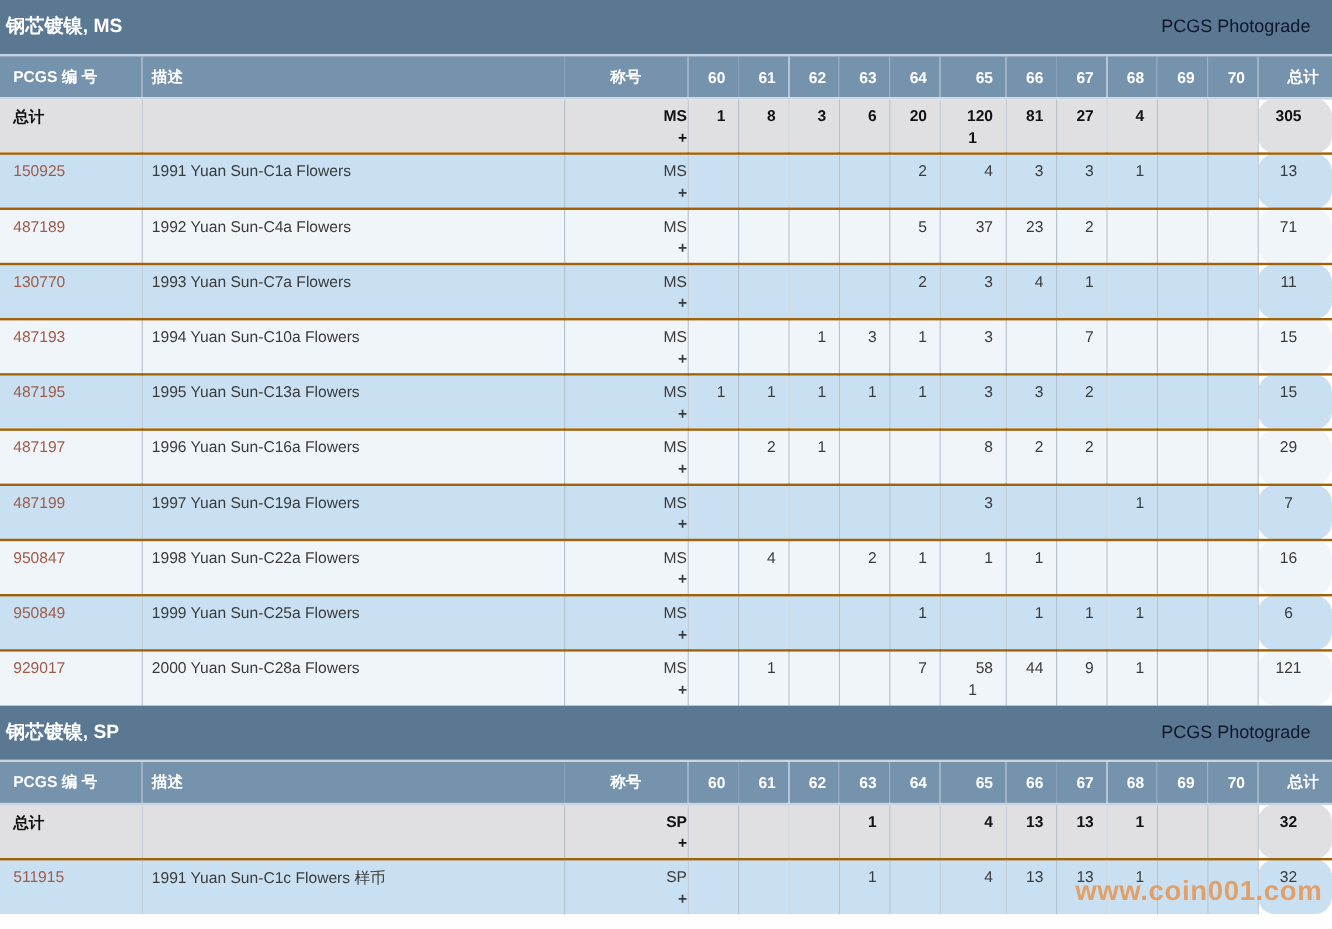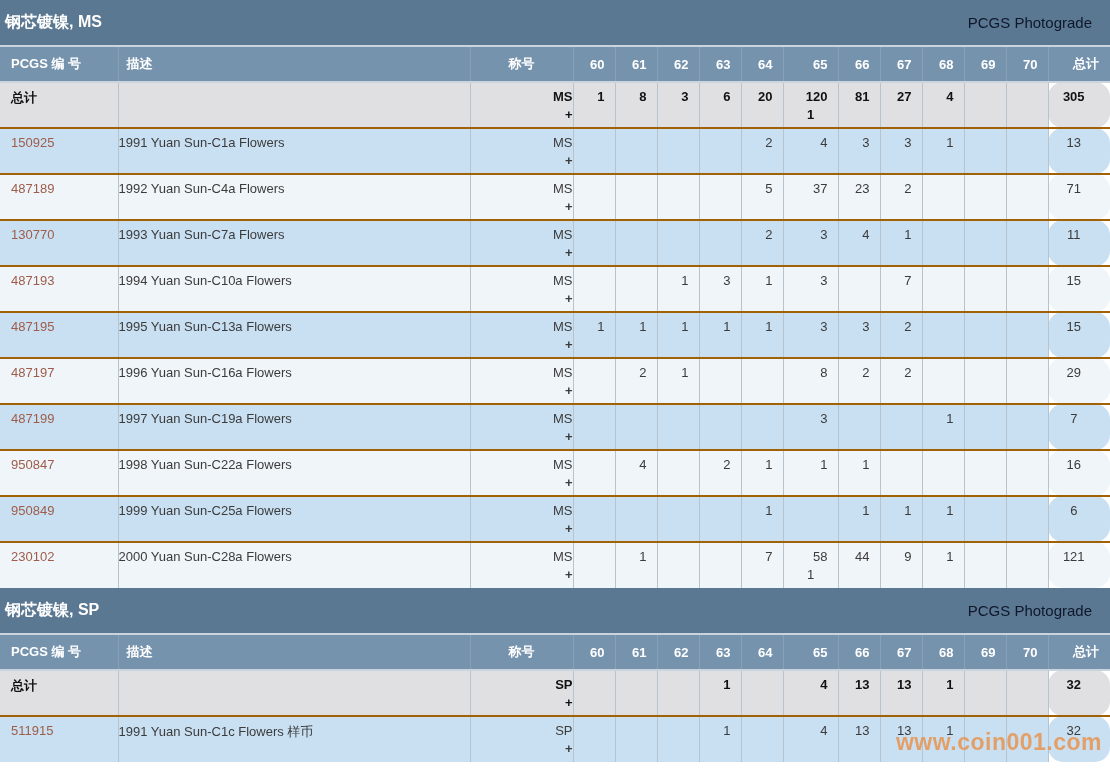--- a/index.html
+++ b/index.html
@@ -47,21 +47,21 @@
     overflow: hidden;
   }
   td:first-child { border-left: none; }
   tbody tr { border-top: 2px solid #a16207; }
   tbody.totals tr { border-top: none; }
   tbody.totals td { background: #e0e0e2; font-weight: bold; color: #111111; }
   tbody.rows tr:nth-of-type(odd)  td { background: #c9e0f3; }
   tbody.rows tr:nth-of-type(even) td { background: #f0f5fa; }
 
   td.c-pcgs  { padding-left: 11px; }
-  td.c-desc  { }
+  td.c-desc  { padding-left: 8px; }
   td.c-desig { text-align: right; }
   td.c-num   { text-align: right; }
   td.c-num .l1 { padding-right: 10px; }
   td.c-num .l2 { text-align: center; margin-top: 3px; }
   td.c-desig .l2 { margin-top: 3px; font-weight: bold; }
   td.c-total { text-align: center; padding-right: 11px; border-radius: 15px; }
 
   .pcgs-link { color: #9e5c49; text-decoration: none; cursor: pointer; }
 
   .watermark {
@@ -675,21 +675,21 @@
           <td class="c-num">
             <div class="l1"></div>
             <div class="l2"></div>
           </td>
           <td class="c-total">
             <div class="l1">6</div>
           </td>
         </tr>
 
         <tr>
-          <td class="c-pcgs"><a class="pcgs-link">230102</a></td>
+          <td class="c-pcgs"><a class="pcgs-link">929017</a></td>
           <td class="c-desc">2000 Yuan Sun-C28a Flowers</td>
           <td class="c-desig">
             <div class="l1">MS</div>
             <div class="l2">+</div>
           </td>
           <td class="c-num">
             <div class="l1"></div>
             <div class="l2"></div>
           </td>
           <td class="c-num">

